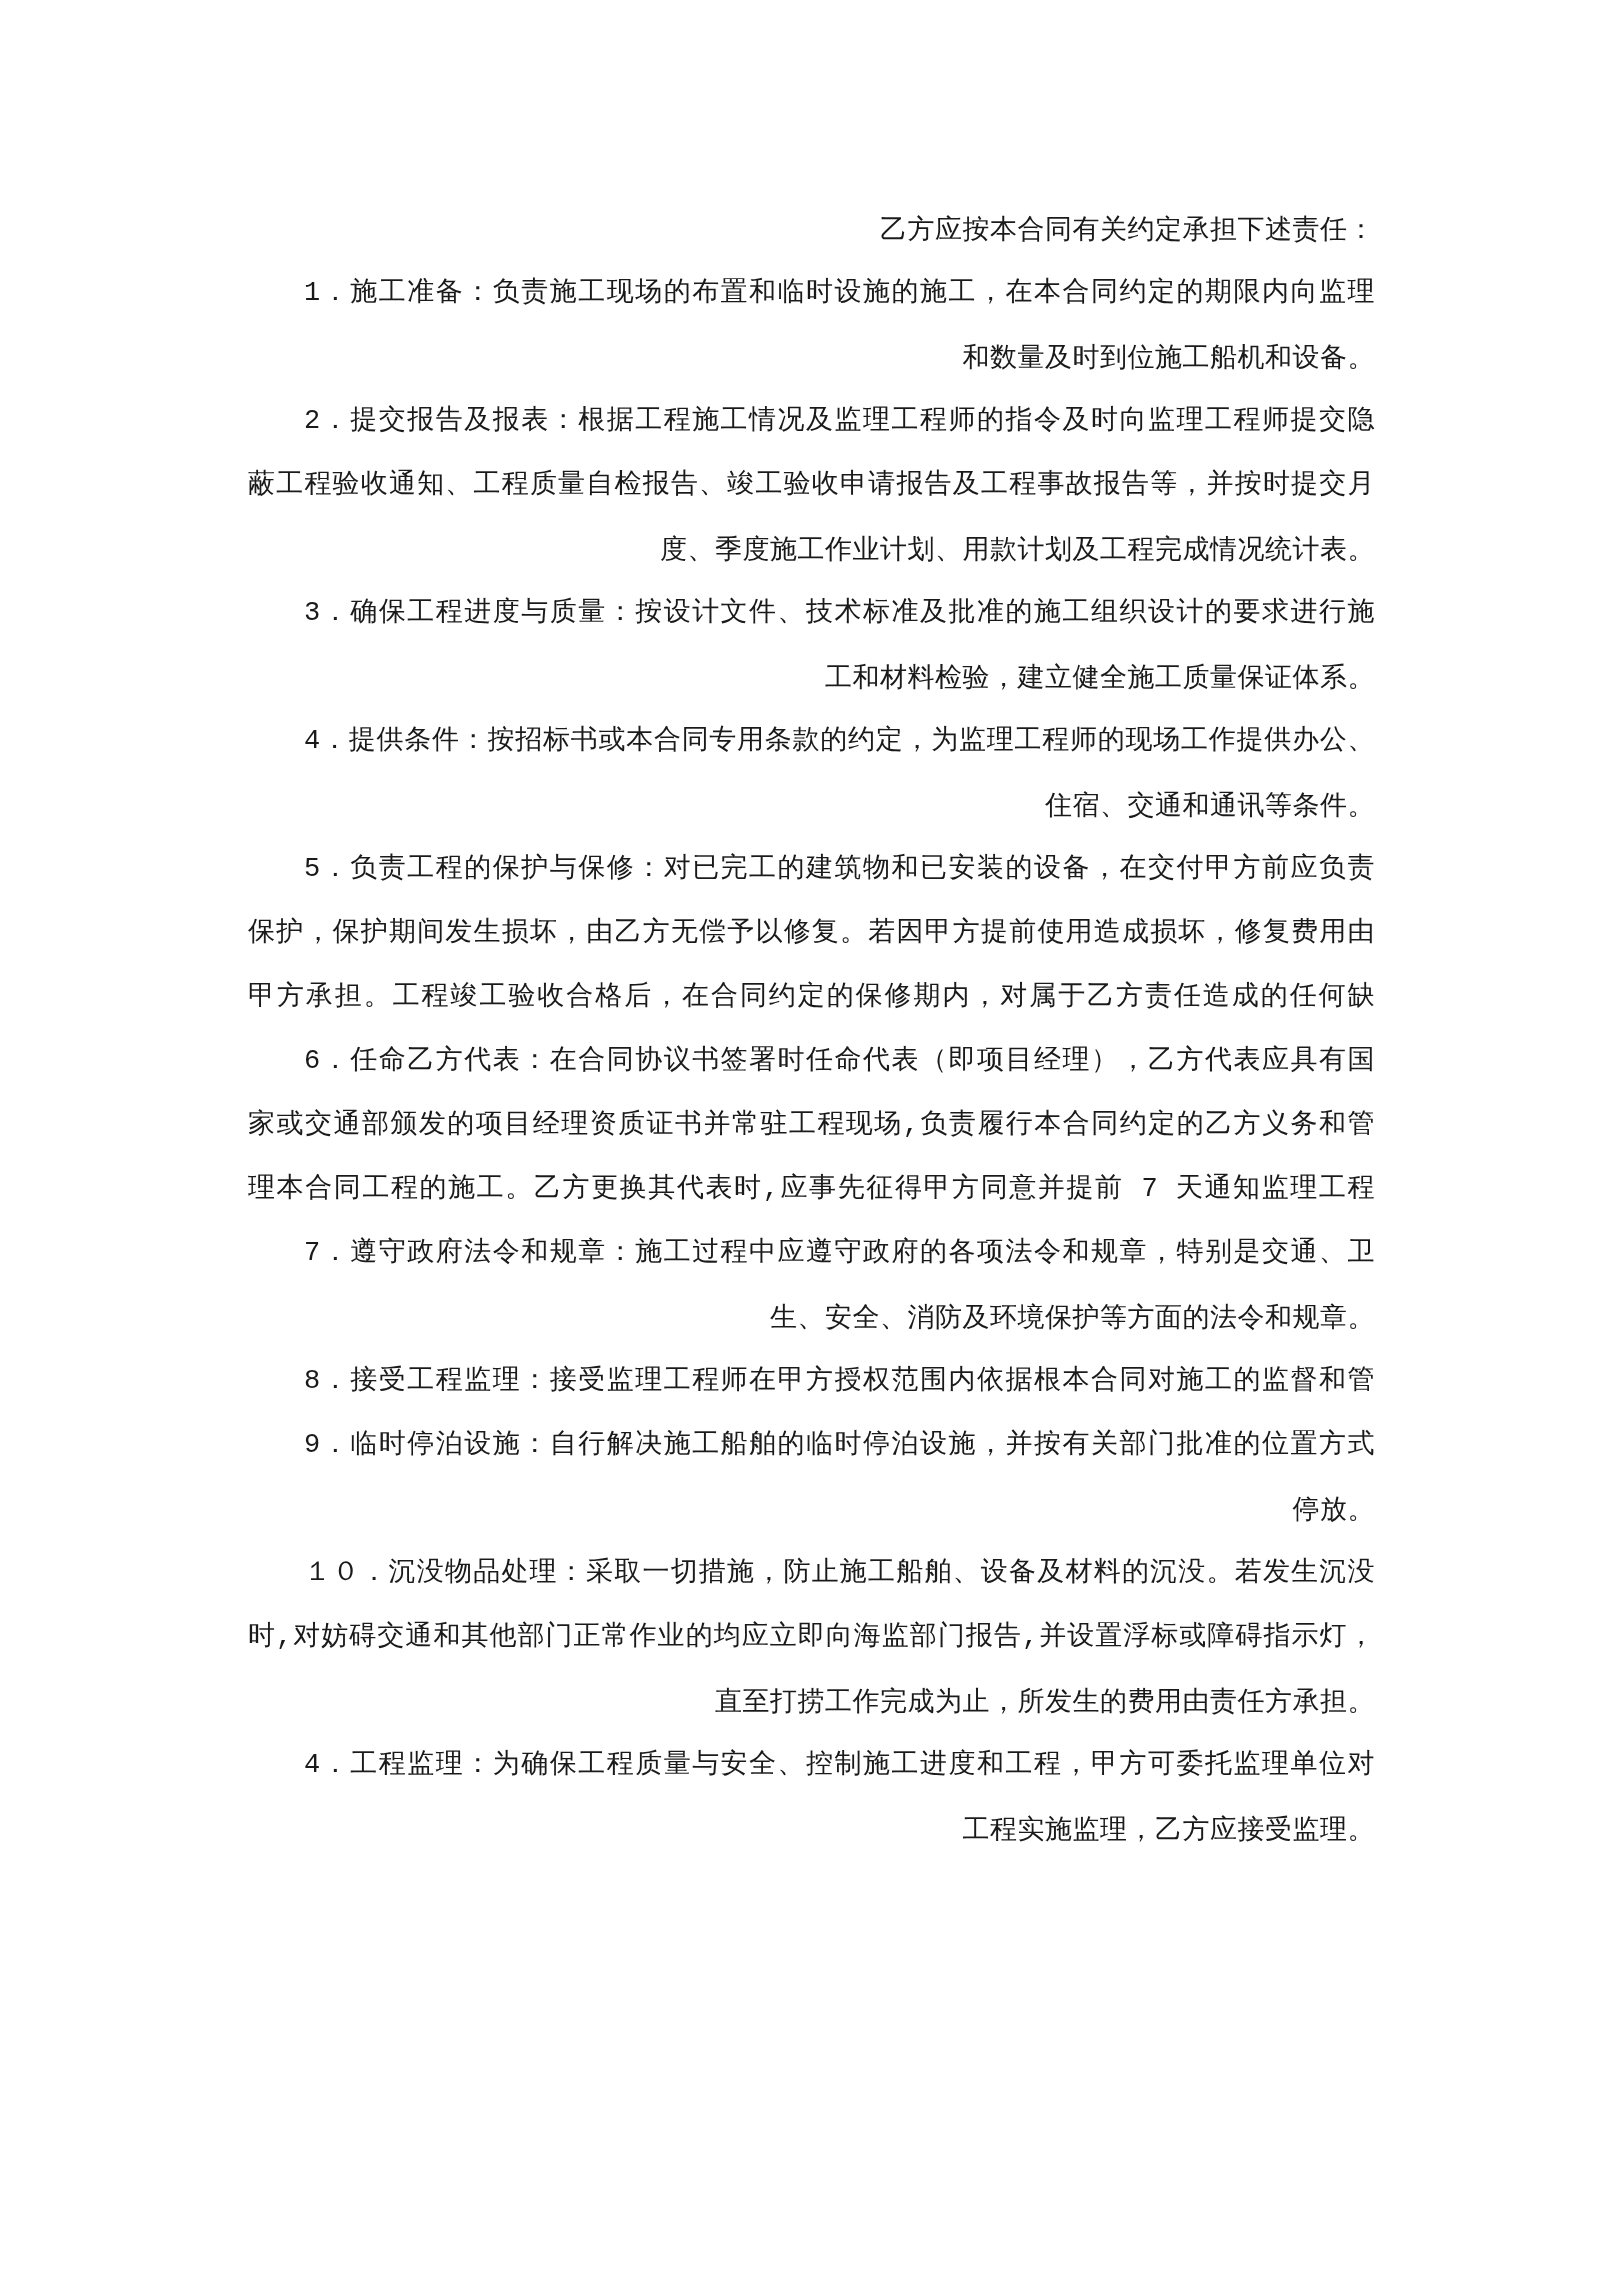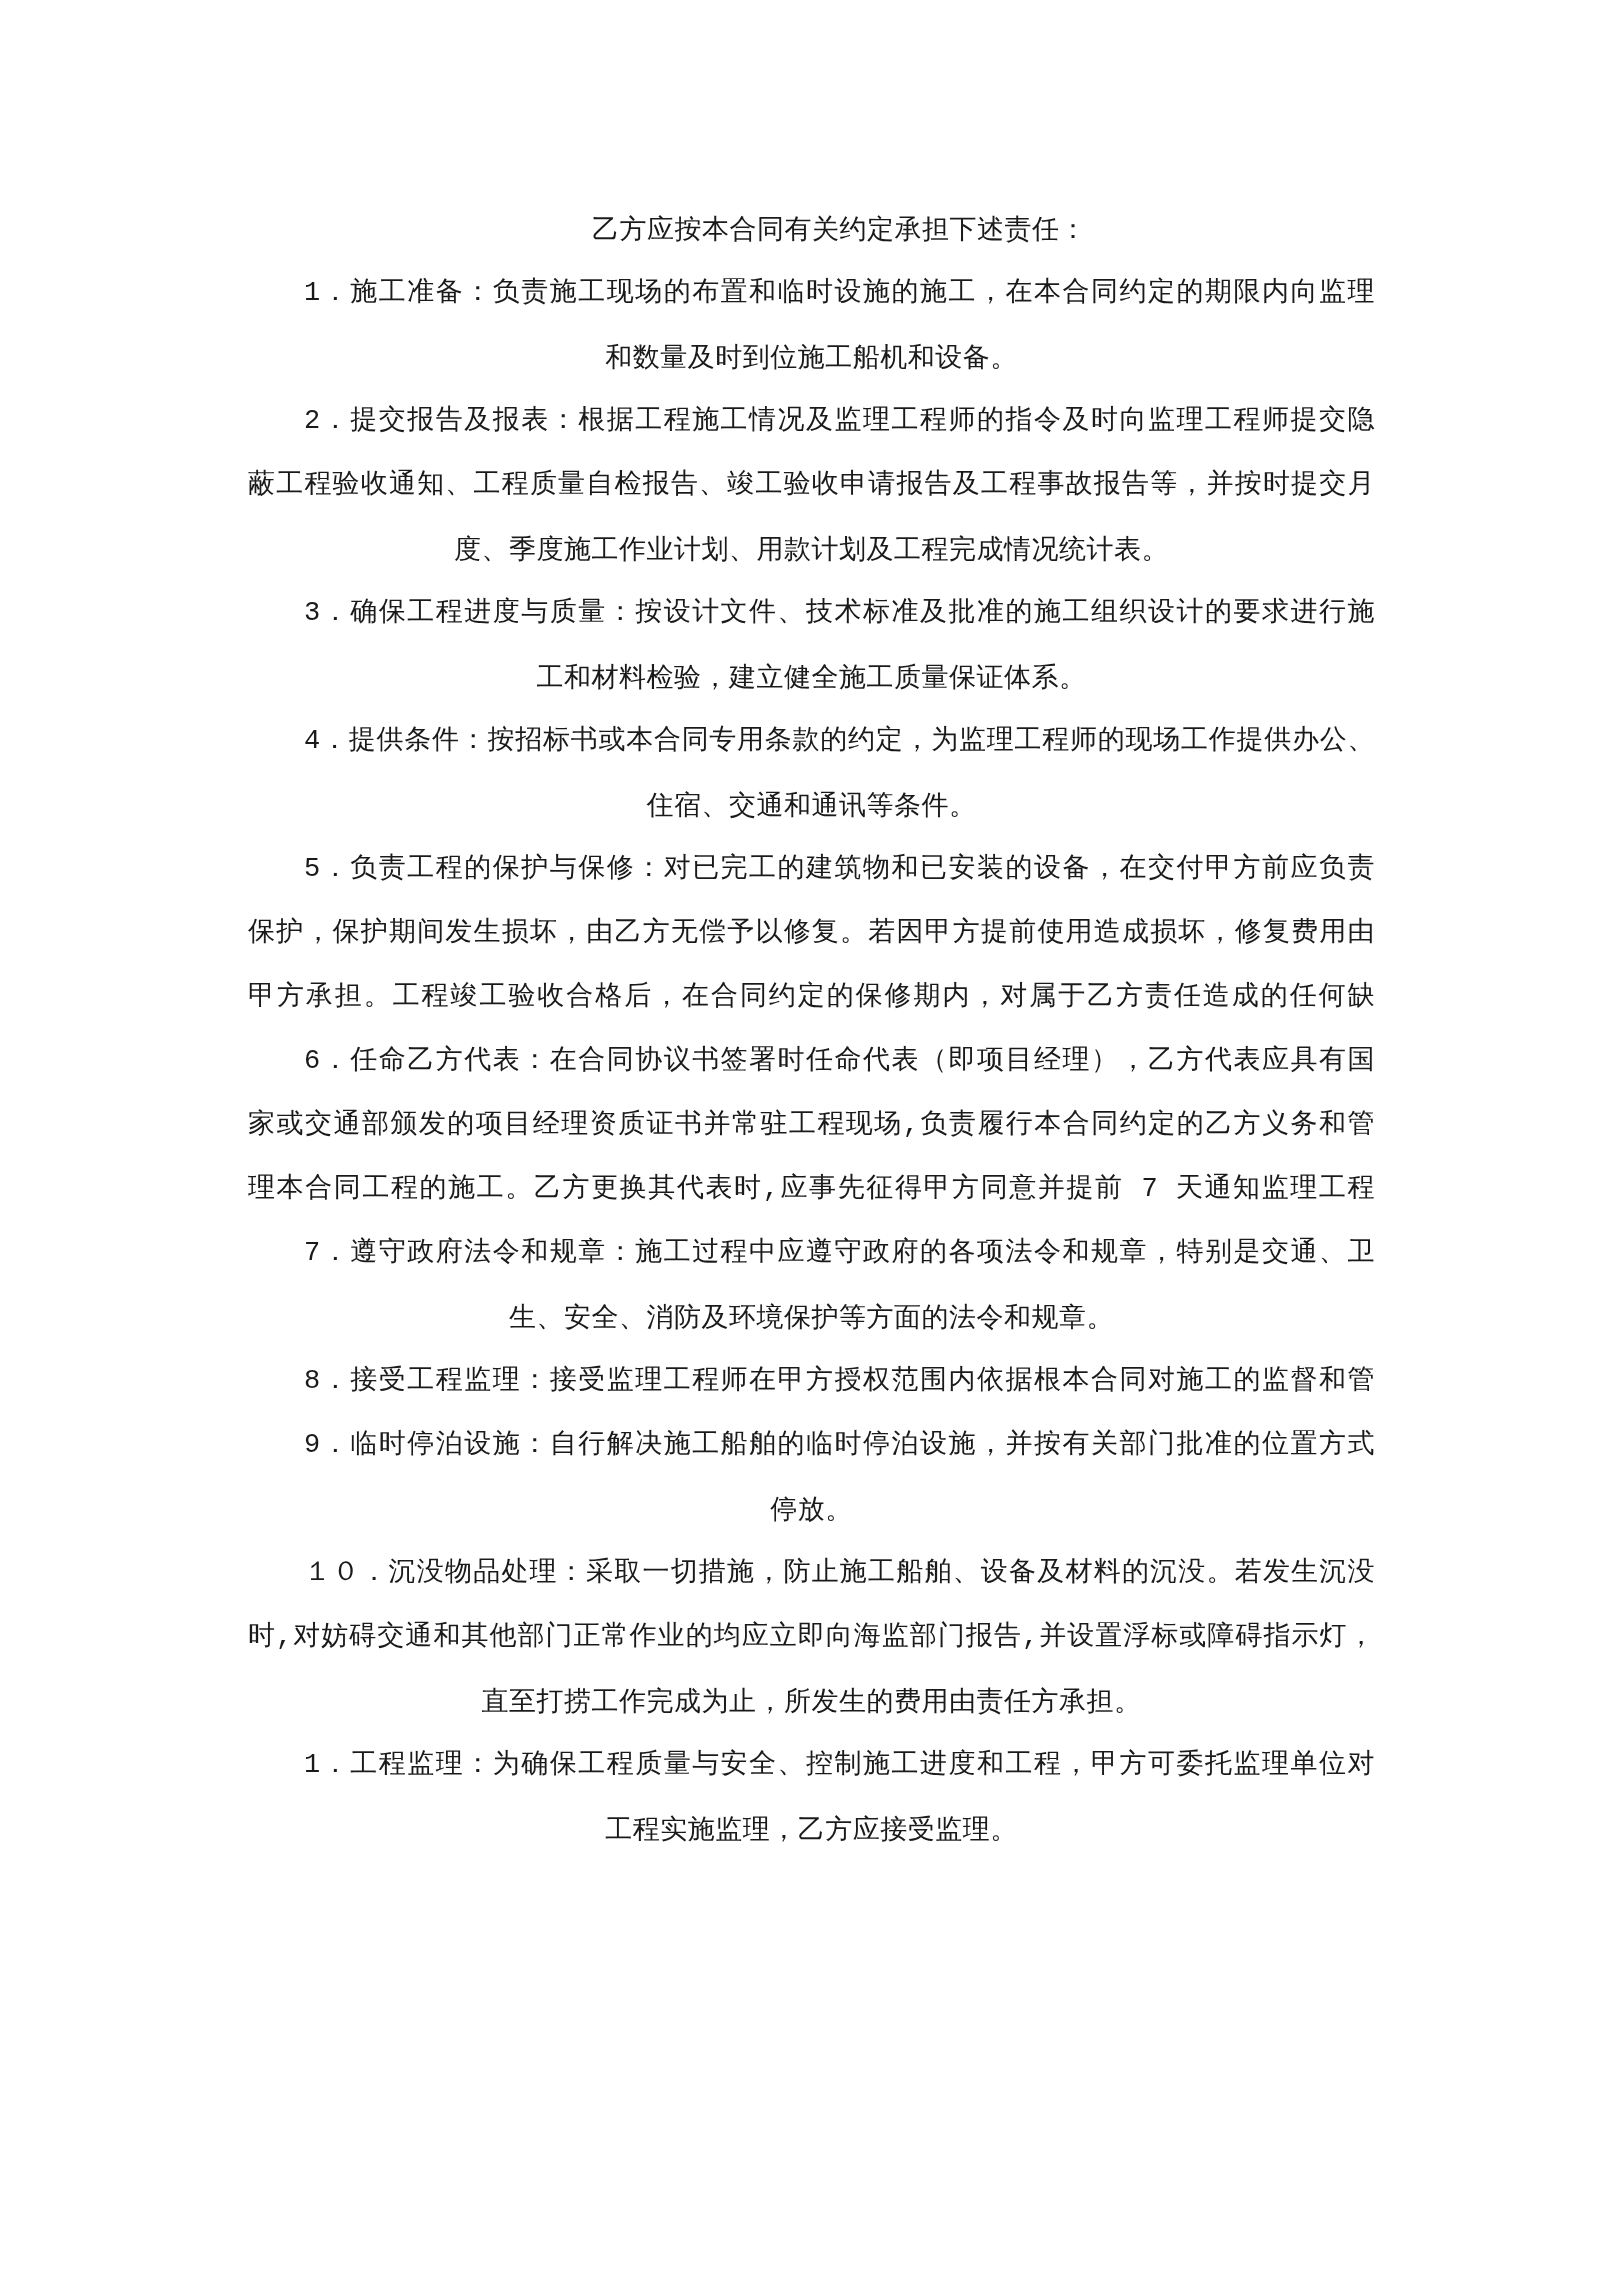--- a/index.html
+++ b/index.html
@@ -22,21 +22,21 @@
     font-family: "Liberation Serif", "DejaVu Serif", serif;
     font-size: 27px;
     line-height: 64px;
     color: #1a1a1a;
     letter-spacing: 0.5px;
   }
   .para { margin: 0; padding: 0; }
   .line {
     height: 64px;
     overflow: hidden;
-    text-align: center;
+    text-align: right;
   }
   .line.fill {
     text-align: justify;
     text-align-last: justify;
     font-family: Liberation Mono, monospace;
   }
   .line.indent {
     padding-left: 56px;
   }
   .para.heading .line {
@@ -89,18 +89,18 @@
       <div class="para">
         <div class="line indent fill">9．临时停泊设施：自行解决施工船舶的临时停泊设施，并按有关部门批准的位置方式</div>
         <div class="line">停放。</div>
       </div>
       <div class="para">
         <div class="line indent fill">１０．沉没物品处理：采取一切措施，防止施工船舶、设备及材料的沉没。若发生沉没</div>
         <div class="line fill">时,对妨碍交通和其他部门正常作业的均应立即向海监部门报告,并设置浮标或障碍指示灯，</div>
         <div class="line">直至打捞工作完成为止，所发生的费用由责任方承担。</div>
       </div>
       <div class="para">
-        <div class="line indent fill">1．工程监理：为确保工程质量与安全、控制施工进度和工程，甲方可委托监理单位对</div>
+        <div class="line indent fill">4．工程监理：为确保工程质量与安全、控制施工进度和工程，甲方可委托监理单位对</div>
         <div class="line">工程实施监理，乙方应接受监理。</div>
       </div>
     </div>
 </div>
 
 
 </body></html>

